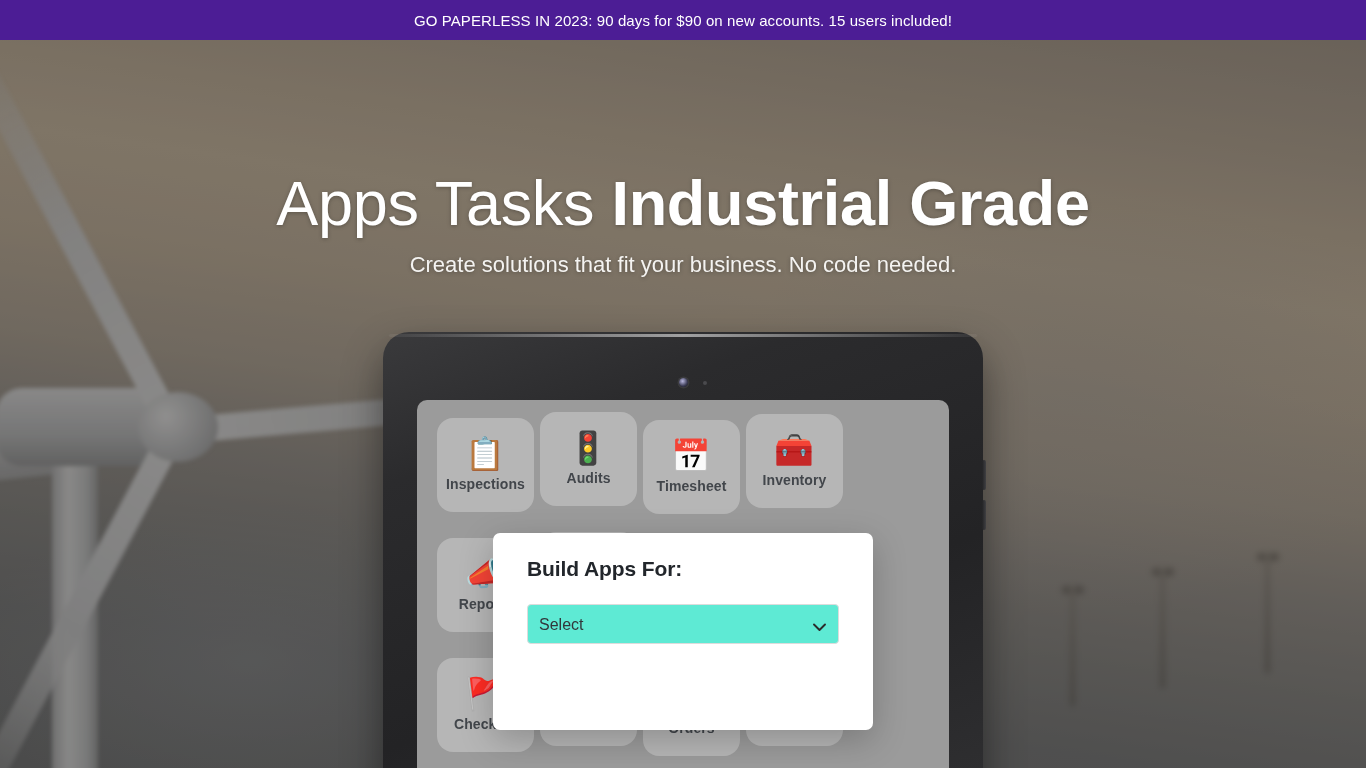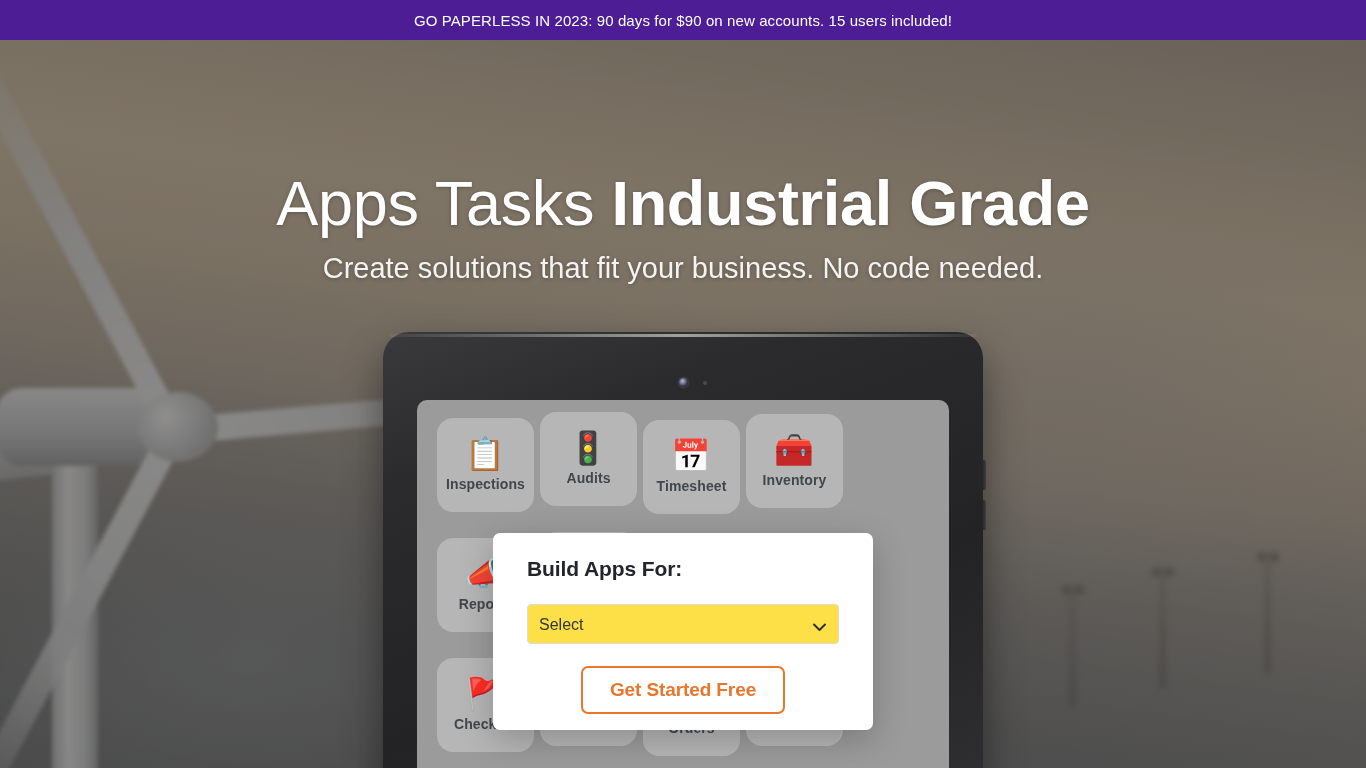--- a/index.html
+++ b/index.html
@@ -111,21 +111,21 @@
     text-align:center; z-index:10;
   }
   .headline{
     font-size:63px; line-height:1.05; color:#ffffff;
     font-weight:300; letter-spacing:-.3px;
     text-shadow:0 1px 4px rgba(0,0,0,.28);
   }
   .headline .strong{ font-weight:700;text-align:center; }
   .subheadline{
     margin-top:16px;
-    font-size:29px; font-weight:400; color:#f4f3f1;
+    font-size:22px; font-weight:400; color:#f4f3f1;
     text-shadow:0 1px 4px rgba(0,0,0,.3);
   }
 
   
   .tablet{
     position:absolute; left:383px; top:292px;
     width:600px; height:480px;
     z-index:12;
   }
   .tablet-frame{
@@ -207,21 +207,21 @@
   }
   .modal-title{
     text-align:left;
     font-size:21px; font-weight:700; color:#22262b;
     letter-spacing:-.1px;
   }
   .modal-select-wrap{ position:relative; margin-top:23px; }
   .modal-select{
     width:100%; height:40px;
     border:1px solid #dcdcdc; border-radius:4px;
-    background:#fde047;
+    background:#5eead4;
     font-family:"Liberation Sans", sans-serif;
     font-size:16px; color:#32363b;
     padding:0 34px 0 11px;
     appearance:none; -webkit-appearance:none;
     outline:none;
   }
   .select-chevron{
     position:absolute; right:13px; top:14px;
     pointer-events:none;
   }
@@ -354,18 +354,15 @@
       <select class="modal-select">
         <option>Select</option>
       </select>
       <span class="select-chevron">
         <svg width="13" height="9" viewBox="0 0 13 9">
           <path d="M1 1.5 L6.5 7 L12 1.5" stroke="#2b2b2b" stroke-width="1.9" fill="none" stroke-linecap="round" stroke-linejoin="round"></path>
         </svg>
       </span>
     </div>
 
-    <div class="cta-row">
-      <button class="cta-button">Get Started Free</button>
-    </div>
   </div>
 
 </div>
 
 </body></html>

